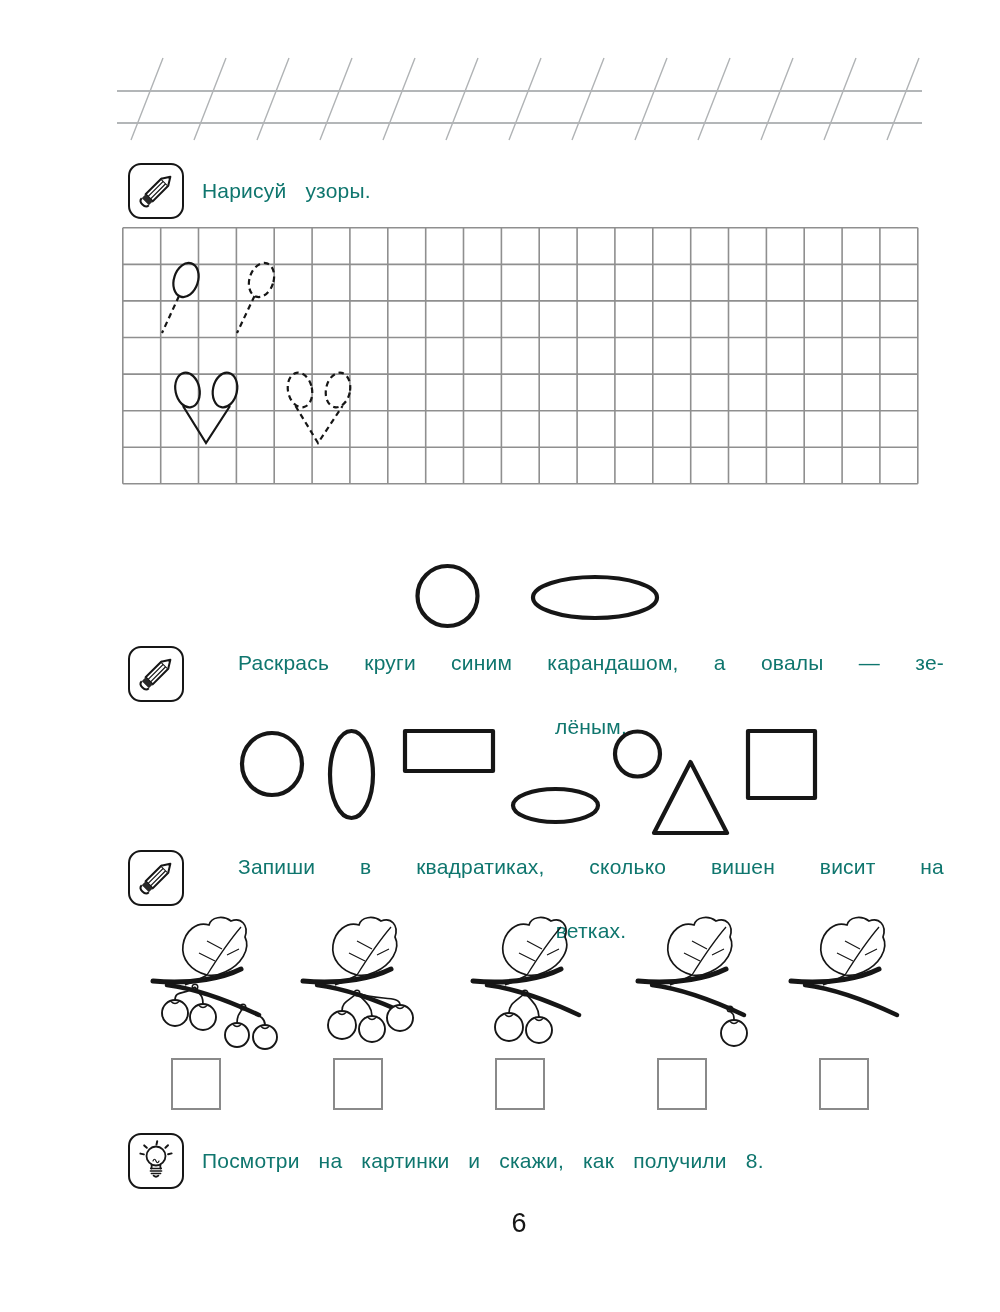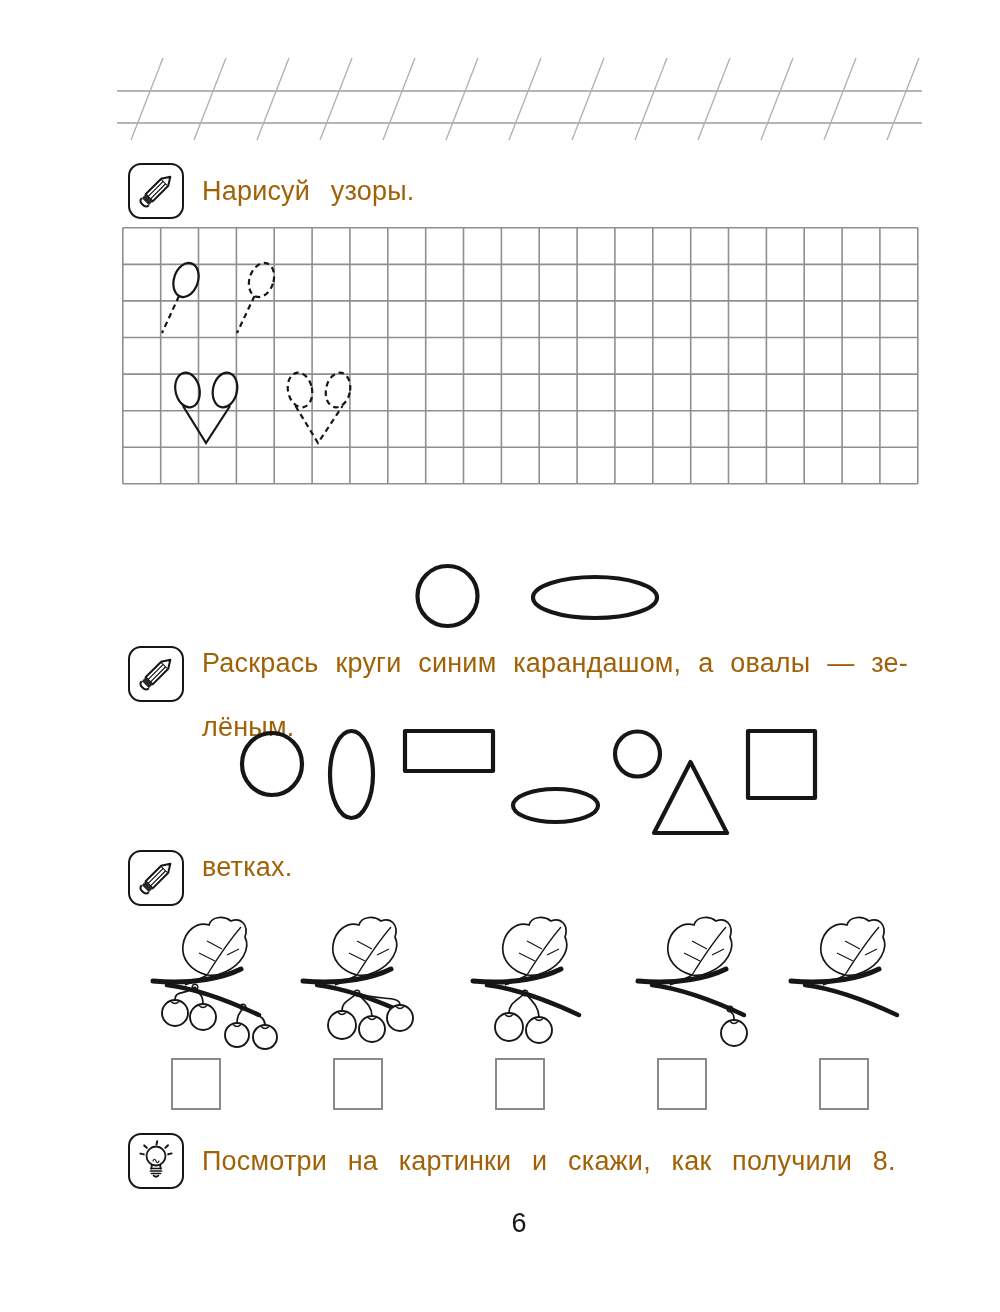--- a/index.html
+++ b/index.html
@@ -8,28 +8,28 @@
     font-family:"Liberation Sans", sans-serif;color:#161616;overflow:hidden;
   }
   svg{display:block;}
   .abs{position:absolute;}
   .task{position:absolute;left:128px;display:flex;gap:18px;align-items:flex-start;}
   .task-icon{
     width:52px;height:52px;border:2.5px solid #161616;border-radius:13px;
     display:flex;align-items:center;justify-content:center;flex:0 0 auto;background:#fff;
   }
   .task-text{
-    width:706px;font-size:27px;line-height:32px;letter-spacing:.2px;color:#a16207;
+    width:706px;font-size:21px;line-height:32px;letter-spacing:.2px;color:#0f766e;
   }
   .pad-mid{padding-top:12px;}
-  .pad-top{padding-top:1px;}
+  .pad-top{padding-top:1px;margin-left:36px;}
   .ws{word-spacing:13px;}
   .jline{display:block;text-align:justify;word-spacing:6px;}
   .jline::after{content:"";display:inline-block;width:100%;height:0;}
-  .nline{display:block;word-spacing:6px;}
+  .nline{display:block;word-spacing:6px;text-align:center;}
   .answer-box{
     position:absolute;top:1058px;width:46px;height:48px;
     border:2px solid #8a8a8a;background:#fff;
   }
   .page-number{
     position:absolute;left:479px;top:1208px;width:80px;text-align:center;
     font-size:27px;color:#161616;
   }
 </style>
 </head>
@@ -135,20 +135,21 @@
           <rect x="-5" y="-13" width="10" height="22" fill="#fff"></rect>
           <path d="M-1.7,-13 V9 M1.7,-13 V9" stroke-width="1.2"></path>
           <path d="M-5,-13 L0,-21 L5,-13" fill="#fff"></path>
           <path d="M-1.6,-18.4 L0,-21 L1.6,-18.4 Z" fill="#161616" stroke="none"></path>
           <rect x="-5" y="9" width="10" height="5.5" fill="#2a2a2a" stroke="none"></rect>
           <path d="M-5,14.5 Q-5,18.5 0,18.5 Q5,18.5 5,14.5" fill="#fff"></path>
         </g>
       </svg>
     </div>
     <div class="task-text pad-top">
+      <span class="jline">Запиши в квадратиках, сколько вишен висит на</span>
       <span class="nline">ветках.</span>
     </div>
   </div>
 
   <div id="branches" class="abs" style="left:0;top:0">
       <svg width="170" height="145" viewBox="0 0 170 145" class="abs" style="left: 137px; top: 915px;">
         <g fill="none" stroke="#161616" stroke-width="1.7">
       <path d="M70,60 C54,56 44,44 46,30 C48,16 60,6 72,10 C74,2 86,0 94,6 C104,2 112,10 108,22 C114,34 104,50 88,57 C82,60 76,61 70,60 Z"></path>
       <path d="M70,60 C80,44 92,26 104,12" stroke-width="1.3"></path>
       <path d="M78,46 L62,38 M85,34 L70,26 M90,40 L102,34" stroke-width="1.1"></path>

